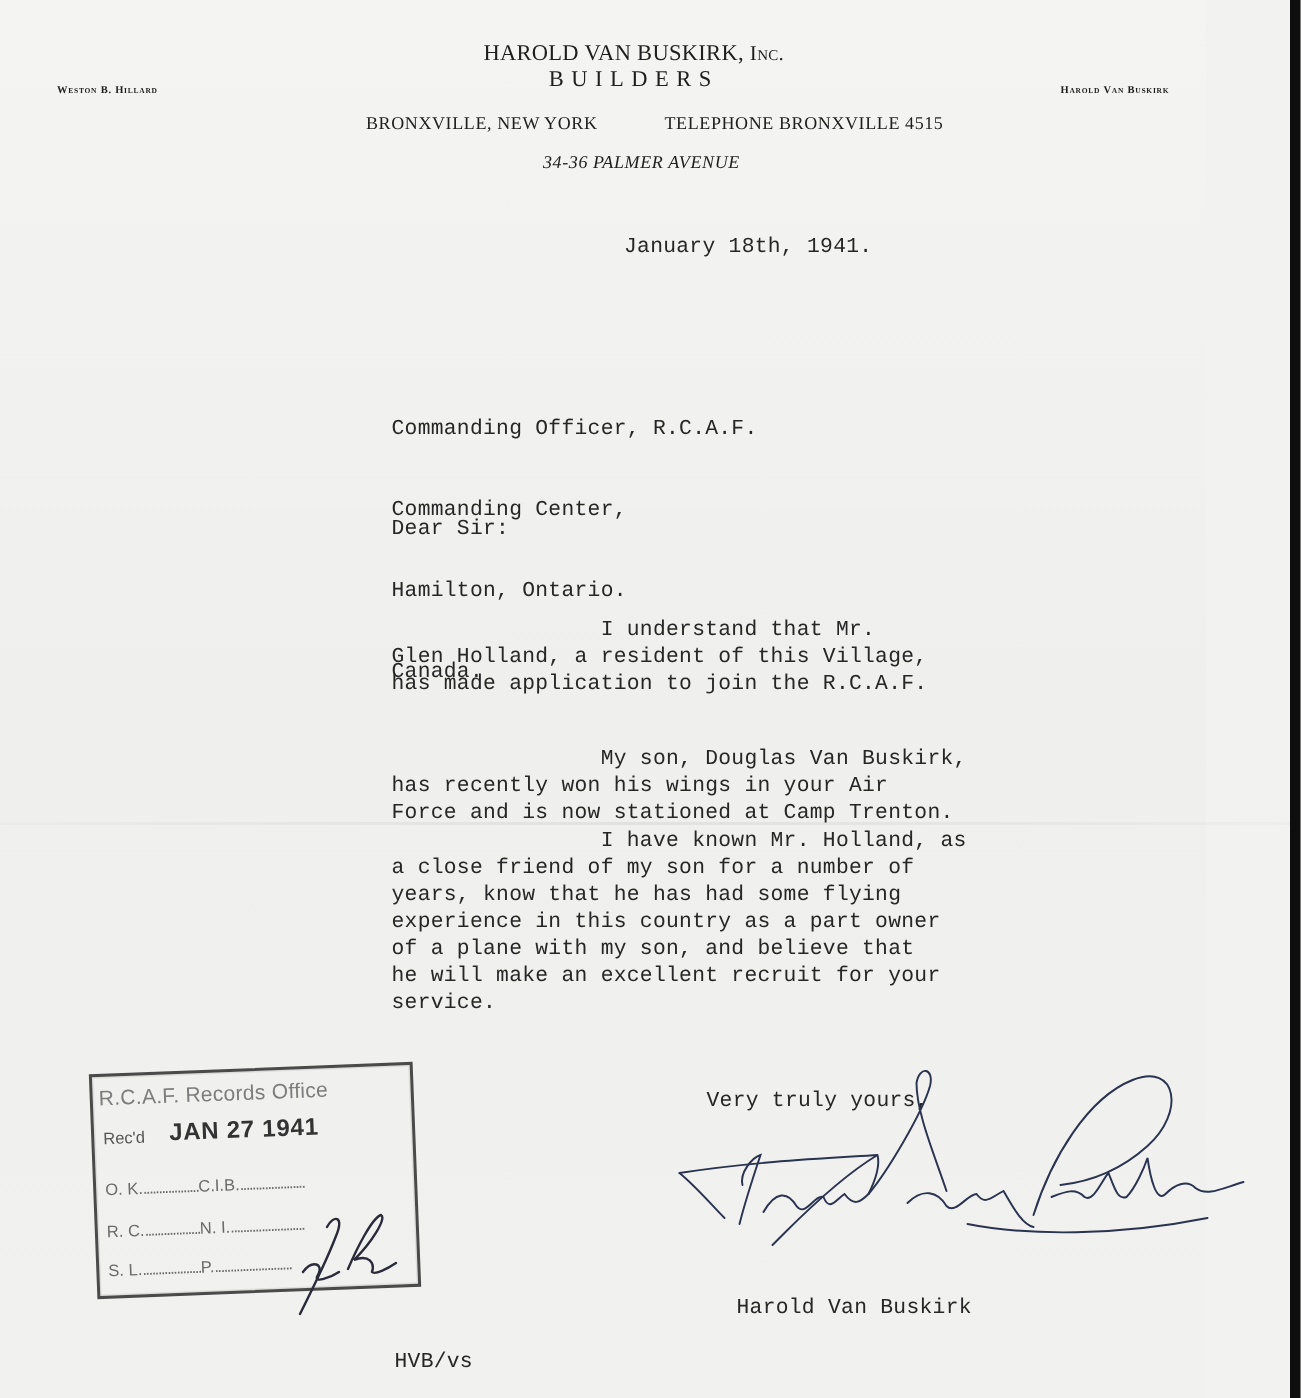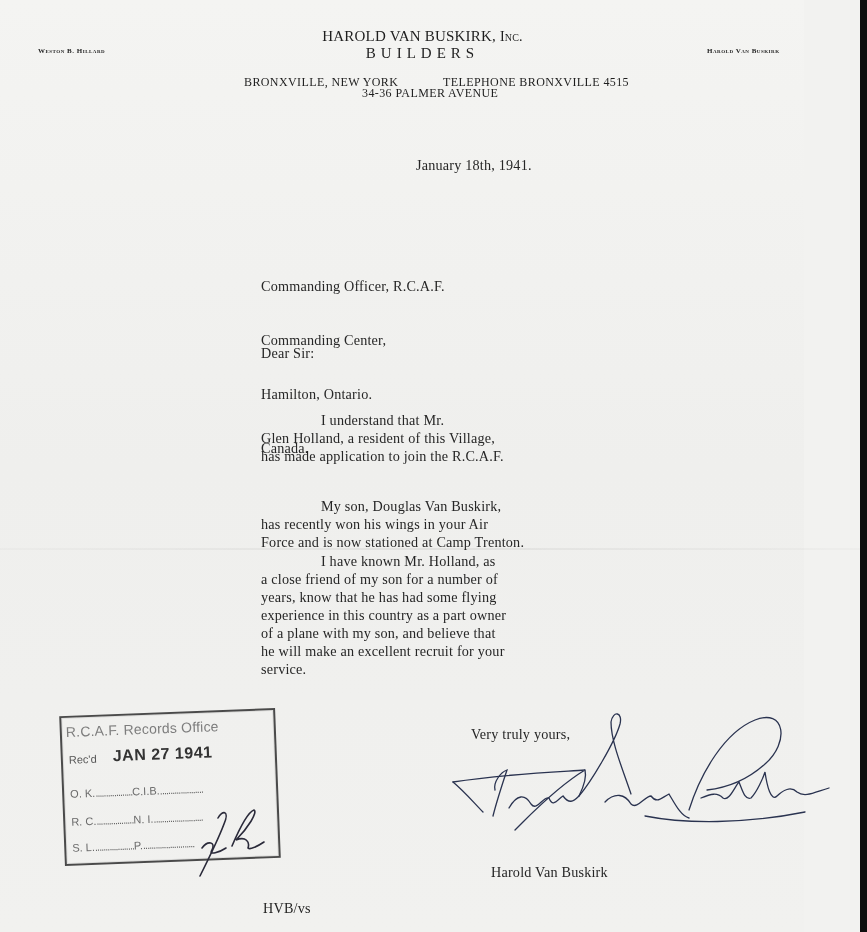--- a/index.html
+++ b/index.html
@@ -23,36 +23,36 @@
   .lh-title {
     position: absolute; top: 28px; left: 0; width: 845px; text-align: center;
     font-family: "Liberation Serif", serif; font-size: 15px; letter-spacing: 0.2px;
   }
   .lh-title .inc { font-variant: small-caps; font-size: 14px; }
   .lh-sub {
     position: absolute; top: 45px; left: 0; width: 845px; text-align: center;
     font-family: "Liberation Serif", serif; font-size: 15px; letter-spacing: 5px;
   }
   .lh-left, .lh-right {
-    position: absolute; top: 47px;
+    position: absolute; top: 56px;
     font-family: "Liberation Serif", serif; font-size: 7px; font-variant: small-caps;
     letter-spacing: 0.5px; font-weight: bold;
   }
   .lh-left { left: 38px; }
   .lh-right { left: 707px; }
   .lh-addr {
     position: absolute; top: 75px; font-family: "Liberation Serif", serif;
     font-size: 12px; letter-spacing: 0.4px;
   }
   .lh-addr.city { left: 244px; }
   .lh-addr.tel { left: 443px; }
-  .lh-addr.street { left: 362px; top: 86px; }
+  .lh-addr.street { left: 362px; top: 101px; font-style: italic; }
 
   .tw {
-    position: absolute; font-family: Liberation Serif, serif; font-size: 14.2px;
+    position: absolute; font-family: Liberation Mono, monospace; font-size: 14.2px;
     line-height: 18px; white-space: pre; color: #262626;
     letter-spacing: 0.2px;
   }
   .date { left: 416px; top: 156px; }
   .addr { left: 261px; top: 241px; }
   .salutation { left: 261px; top: 344px; }
   .p1 { left: 261px; top: 411px; }
   .p2 { left: 261px; top: 497px; }
   .p3 { left: 261px; top: 552px; }
   .closing { left: 471px; top: 725px; }

